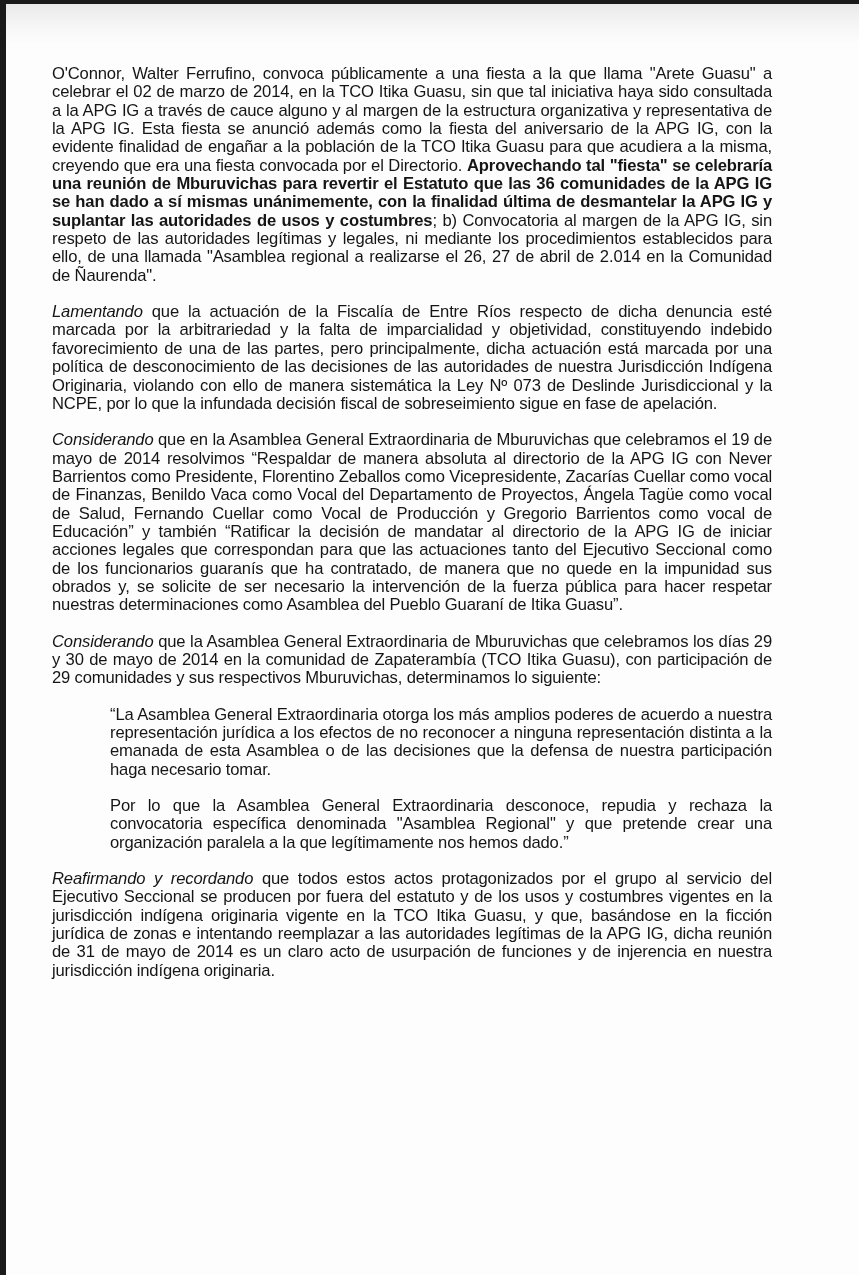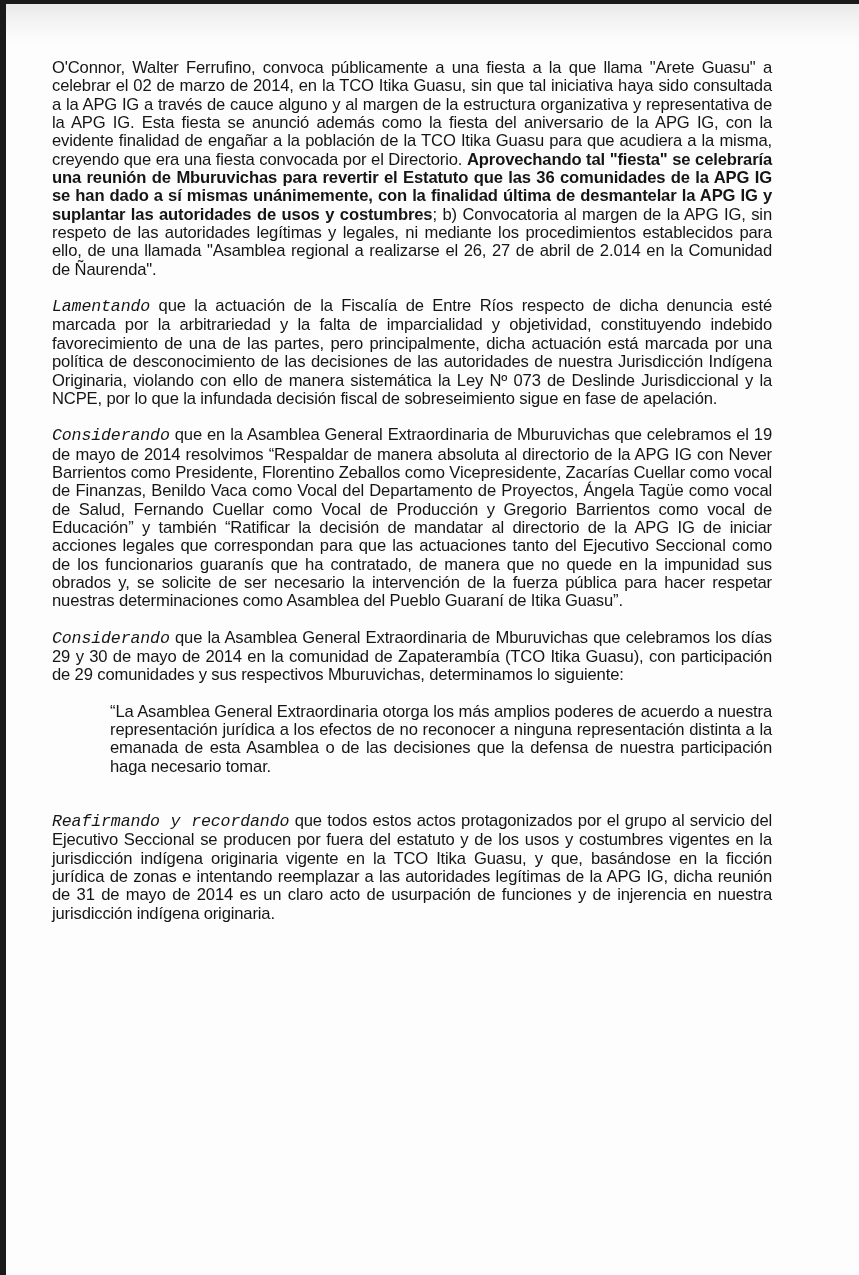--- a/index.html
+++ b/index.html
@@ -7,31 +7,31 @@
       width: 859px; height: 1275px; overflow: hidden;
       background: #1a1a1a;
       position: relative;
     }
     .page {
       position: absolute; left: 6px; top: 4px; right: 0; bottom: 0;
       background: #fdfdfd;
       background-image: linear-gradient(to bottom, #e9e9e9 0px, #f6f6f6 22px, #fdfdfd 40px);
     }
     .content {
-      position: absolute; left: 46px; top: 55px; width: 720px;
+      position: absolute; left: 46px; top: 61px; width: 720px;
       font-family: "Liberation Sans", sans-serif;
       font-size: 16.6px; line-height: 18.35px; color: #151515;
       text-align: justify;
       letter-spacing: -0.15px;
     }
     .content p { margin: 0; }
     .gap { height: 18px; }
     .quote { margin-left: 58px !important; }
     b { font-weight: bold; }
-    i { font-style: italic; font-family: Liberation Mono, monospace; }
+    i { font-style: italic; }
   </style>
 </head>
 <body>
 
 <div class="page">
   <div class="content">
 
     <p><span>O'Connor, Walter Ferrufino, convoca públicamente a una fiesta a la que llama "Arete Guasu" a celebrar el 02 de marzo de 2014, en la TCO Itika Guasu, sin que tal iniciativa haya sido consultada a la APG IG a través de cauce alguno y al margen de la estructura organizativa y representativa de la APG IG. Esta fiesta se anunció además como la fiesta del aniversario de la APG IG, con la evidente finalidad de engañar a la población de la TCO Itika Guasu para que acudiera a la misma, creyendo que era una fiesta convocada por el Directorio. </span><b>Aprovechando tal "fiesta" se celebraría una reunión de Mburuvichas para revertir el Estatuto que las 36 comunidades de la APG IG se han dado a sí mismas unánimemente, con la finalidad última de desmantelar la APG IG y suplantar las autoridades de usos y costumbres</b><span>; b) Convocatoria al margen de la APG IG, sin respeto de las autoridades legítimas y legales, ni mediante los procedimientos establecidos para ello, de una llamada "Asamblea regional a realizarse el 26, 27 de abril de 2.014 en la Comunidad de Ñaurenda".</span></p>
 
     <div class="gap"></div>
@@ -45,19 +45,20 @@
     <div class="gap"></div>
 
     <p><i>Considerando</i><span> que la Asamblea General Extraordinaria de Mburuvichas que celebramos los días 29 y 30 de mayo de 2014 en la comunidad de Zapaterambía (TCO Itika Guasu), con participación de 29 comunidades y sus respectivos Mburuvichas, determinamos lo siguiente:</span></p>
 
     <div class="gap"></div>
 
     <p class="quote">“La Asamblea General Extraordinaria otorga los más amplios poderes de acuerdo a nuestra representación jurídica a los efectos de no reconocer a ninguna representación distinta a la emanada de esta Asamblea o de las decisiones que la defensa de nuestra participación haga necesario tomar.</p>
 
     <div class="gap"></div>
 
+    <p class="quote">Por lo que la Asamblea General Extraordinaria desconoce, repudia y rechaza la convocatoria específica denominada "Asamblea Regional" y que pretende crear una organización paralela a la que legítimamente nos hemos dado.”</p>
 
     <div class="gap"></div>
 
     <p><i>Reafirmando y recordando</i><span> que todos estos actos protagonizados por el grupo al servicio del Ejecutivo Seccional se producen  por fuera del estatuto y de los usos y costumbres vigentes en la jurisdicción indígena originaria vigente en la TCO Itika Guasu, y que, basándose en la ficción jurídica de zonas e intentando reemplazar a las autoridades legítimas de la APG IG, dicha reunión de 31 de mayo de 2014 es un claro acto de usurpación de funciones y de injerencia en nuestra jurisdicción indígena originaria.</span></p>
 
   </div>
 </div>
 
 </body></html>

